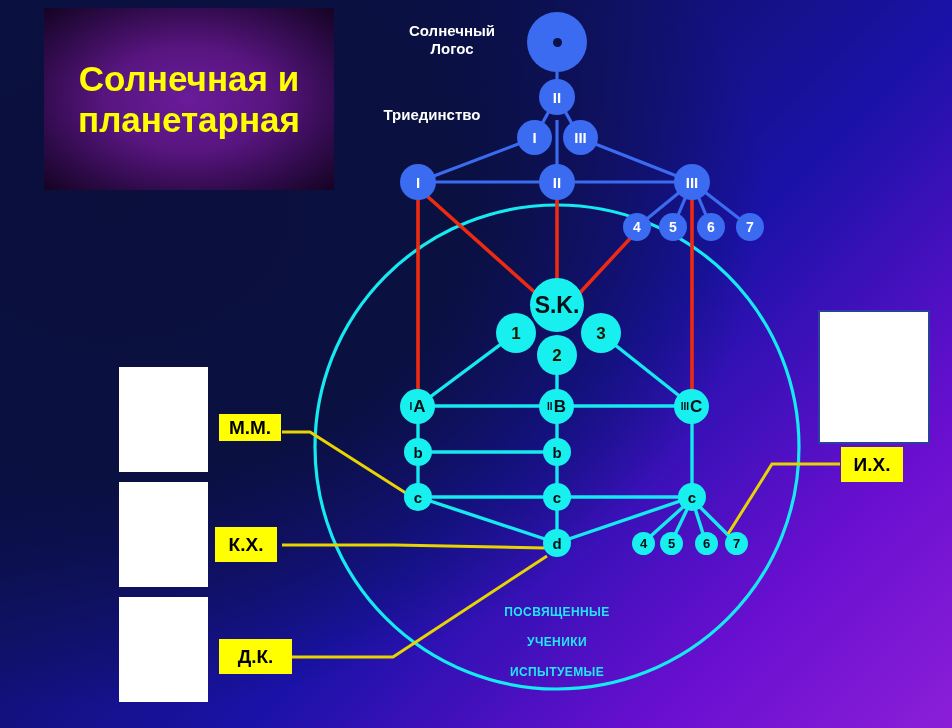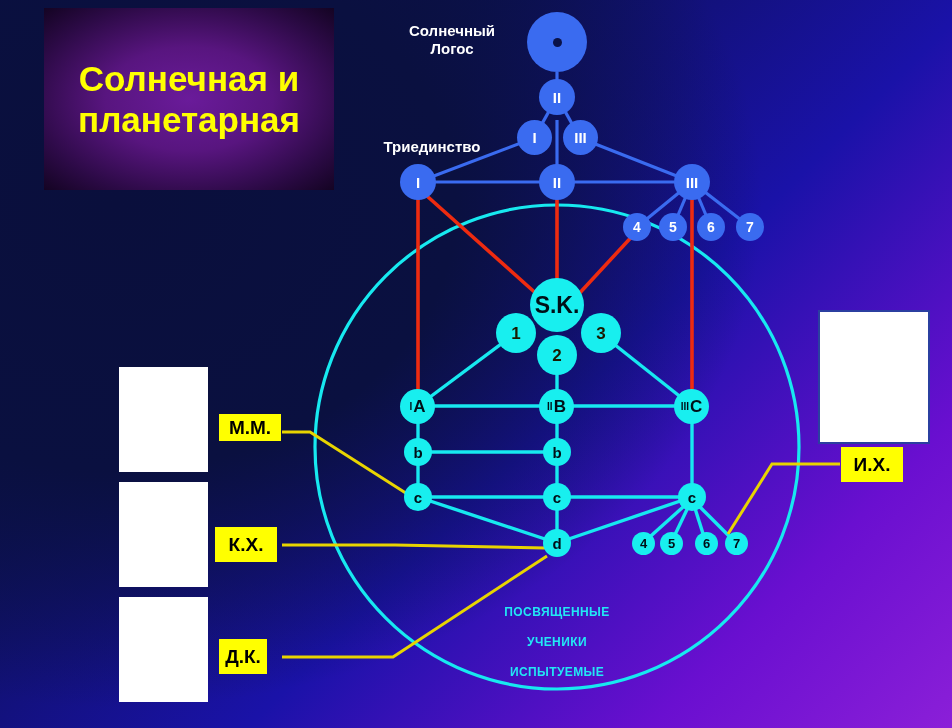--- a/index.html
+++ b/index.html
@@ -174,21 +174,21 @@
     <div class="title-text">
       <div>Солнечная и</div>
       <div>планетарная</div>
     </div>
   </div>
 
   <div class="wlabel" style="left:392px;top:22px;width:120px;">
     <div>Солнечный</div>
     <div>Логос</div>
   </div>
-  <div class="wlabel" style="left:362px;top:106px;width:140px;margin-top:32px;">Триединство</div>
+  <div class="wlabel" style="left:362px;top:106px;width:140px;">Триединство</div>
 
   <div class="cyanlabel" style="left:457px;top:605px;width:200px;">ПОСВЯЩЕННЫЕ</div>
   <div class="cyanlabel" style="left:457px;top:635px;width:200px;">УЧЕНИКИ</div>
   <div class="cyanlabel" style="left:457px;top:665px;width:200px;">ИСПЫТУЕМЫЕ</div>
 
   <div class="node n-blue" style="left:527px;top:12px;width:60px;height:60px;">
     <span style="width:9px;height:9px;border-radius:50%;background:#0a1248;display:block;"></span>
   </div>
 
   <div class="node n-blue" style="left:539px;top:79px;width:36px;height:36px;font-size:15px;">II</div>
@@ -236,16 +236,16 @@
   <div class="node n-cyan" style="left:695px;top:532px;width:23px;height:23px;font-size:13px;">6</div>
   <div class="node n-cyan" style="left:725px;top:532px;width:23px;height:23px;font-size:13px;">7</div>
 
   <div class="portrait" style="left:119px;top:367px;width:89px;height:105px;"></div>
   <div class="portrait" style="left:119px;top:482px;width:89px;height:105px;"></div>
   <div class="portrait" style="left:119px;top:597px;width:89px;height:105px;"></div>
   <div class="portrait navy" style="left:818px;top:310px;width:112px;height:134px;"></div>
 
   <div class="tag" style="left:219px;top:414px;width:62px;height:27px;">М.М.</div>
   <div class="tag" style="left:215px;top:527px;width:62px;height:35px;">К.Х.</div>
-  <div class="tag" style="left:219px;top:639px;width:48px;height:35px;">Д.К.</div>
+  <div class="tag" style="left:219px;top:639px;width:73px;height:35px;">Д.К.</div>
   <div class="tag" style="left:841px;top:447px;width:62px;height:35px;">И.Х.</div>
 
 </div>
 
 </body></html>

